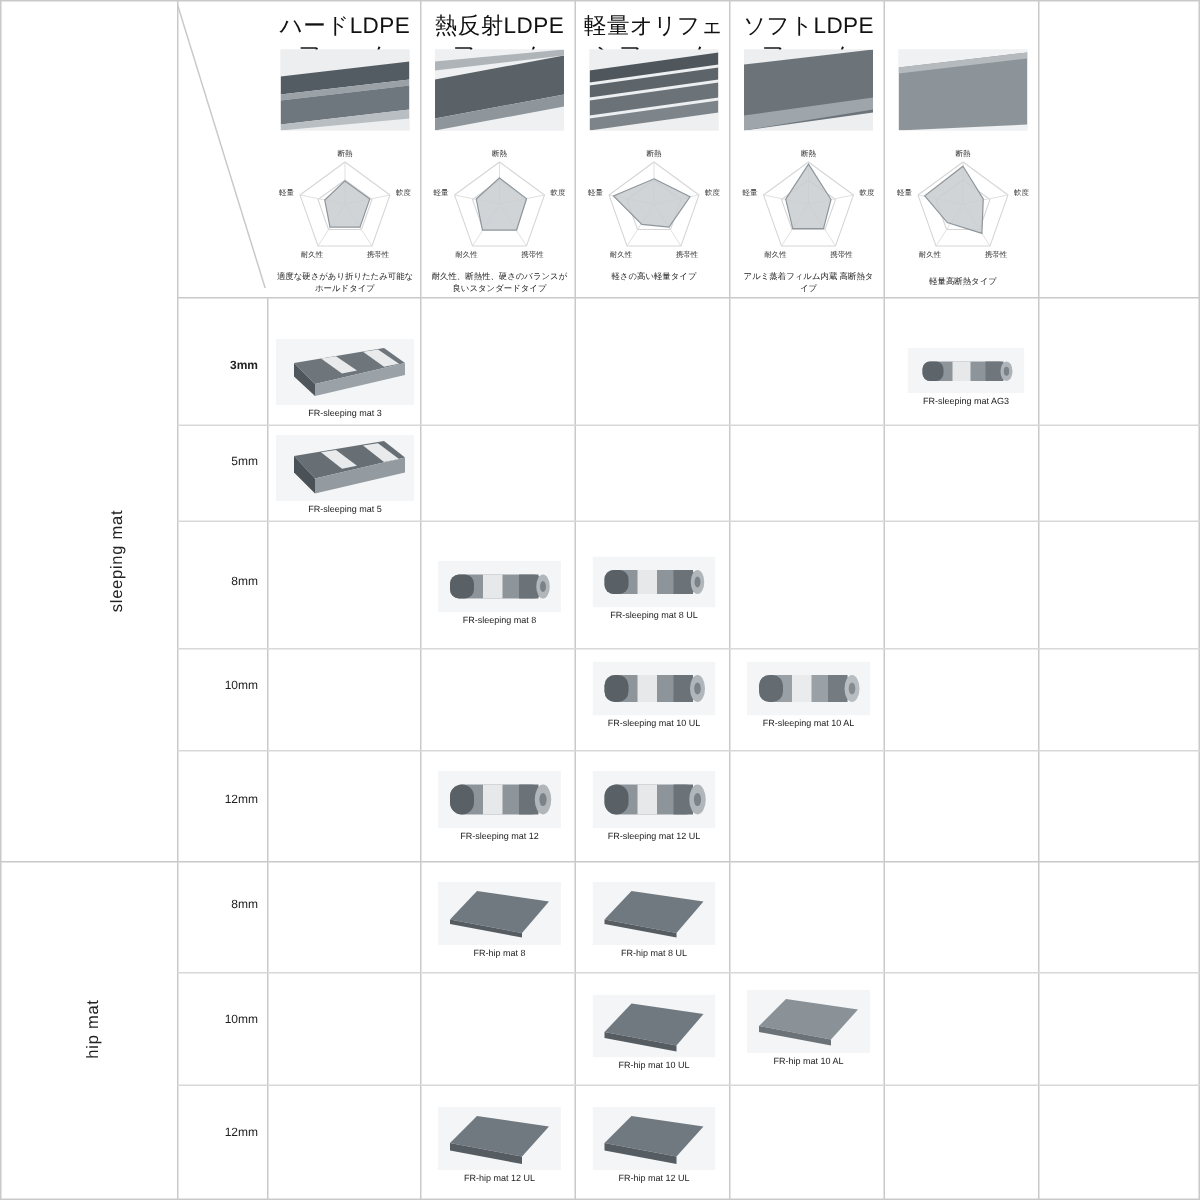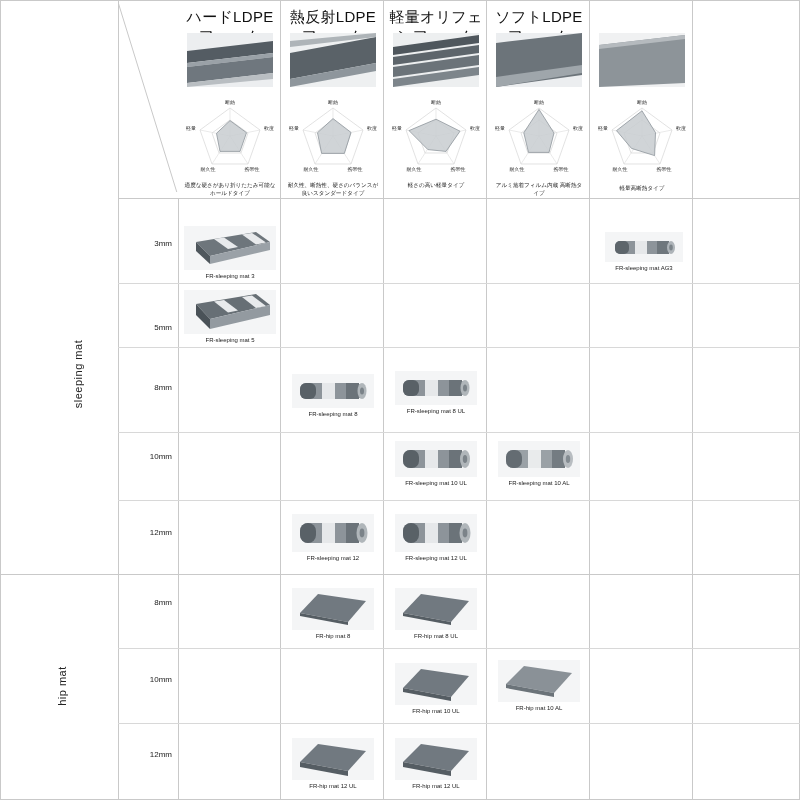--- a/index.html
+++ b/index.html
@@ -323,22 +323,22 @@
 
   <div class="caption" style="left:184px;top:181px;">適度な硬さがあり折りたたみ可能なホールドタイプ</div>
   <div class="caption" style="left:287px;top:181px;">耐久性、断熱性、硬さのバランスが良いスタンダードタイプ</div>
   <div class="caption" style="left:390px;top:181px;">軽さの高い軽量タイプ</div>
   <div class="caption" style="left:493px;top:181px;">アルミ蒸着フィルム内蔵 高断熱タイプ</div>
   <div class="caption" style="left:596px;top:184px;">軽量高断熱タイプ</div>
 
   <div class="rowgroup-label" style="left:18px;top:368px;width:120px;text-align:center;transform:rotate(-90deg) translate(0,0);">sleeping mat</div>
   <div class="rowgroup-label" style="left:22px;top:680px;width:80px;text-align:center;transform:rotate(-90deg);">hip mat</div>
 
-  <div class="thick-label" style="left:130px;top:239px;">3mm</div>
-  <div class="thick-label" style="left:130px;top:303px;margin-top:20px;">5mm</div>
+  <div class="thick-label" style="left:130px;top:239px;font-weight:bold;">3mm</div>
+  <div class="thick-label" style="left:130px;top:303px;">5mm</div>
   <div class="thick-label" style="left:130px;top:383px;">8mm</div>
   <div class="thick-label" style="left:130px;top:452px;">10mm</div>
   <div class="thick-label" style="left:130px;top:528px;">12mm</div>
 
   <div class="thick-label" style="left:130px;top:598px;">8mm</div>
   <div class="thick-label" style="left:130px;top:675px;">10mm</div>
   <div class="thick-label" style="left:130px;top:750px;">12mm</div>
 
   <div class="product" style="left:184px;top:226px;width:92px;">
     <div class="pimg prod-fold">

